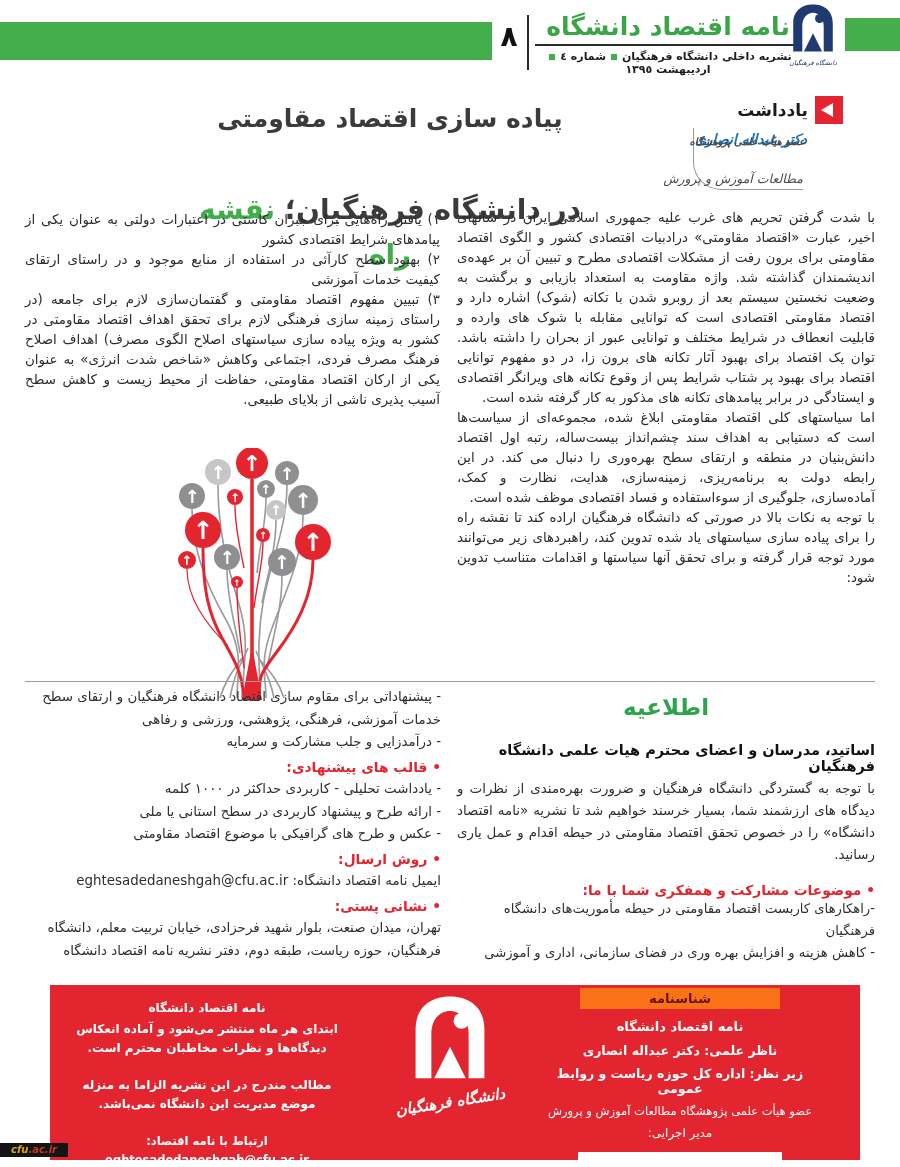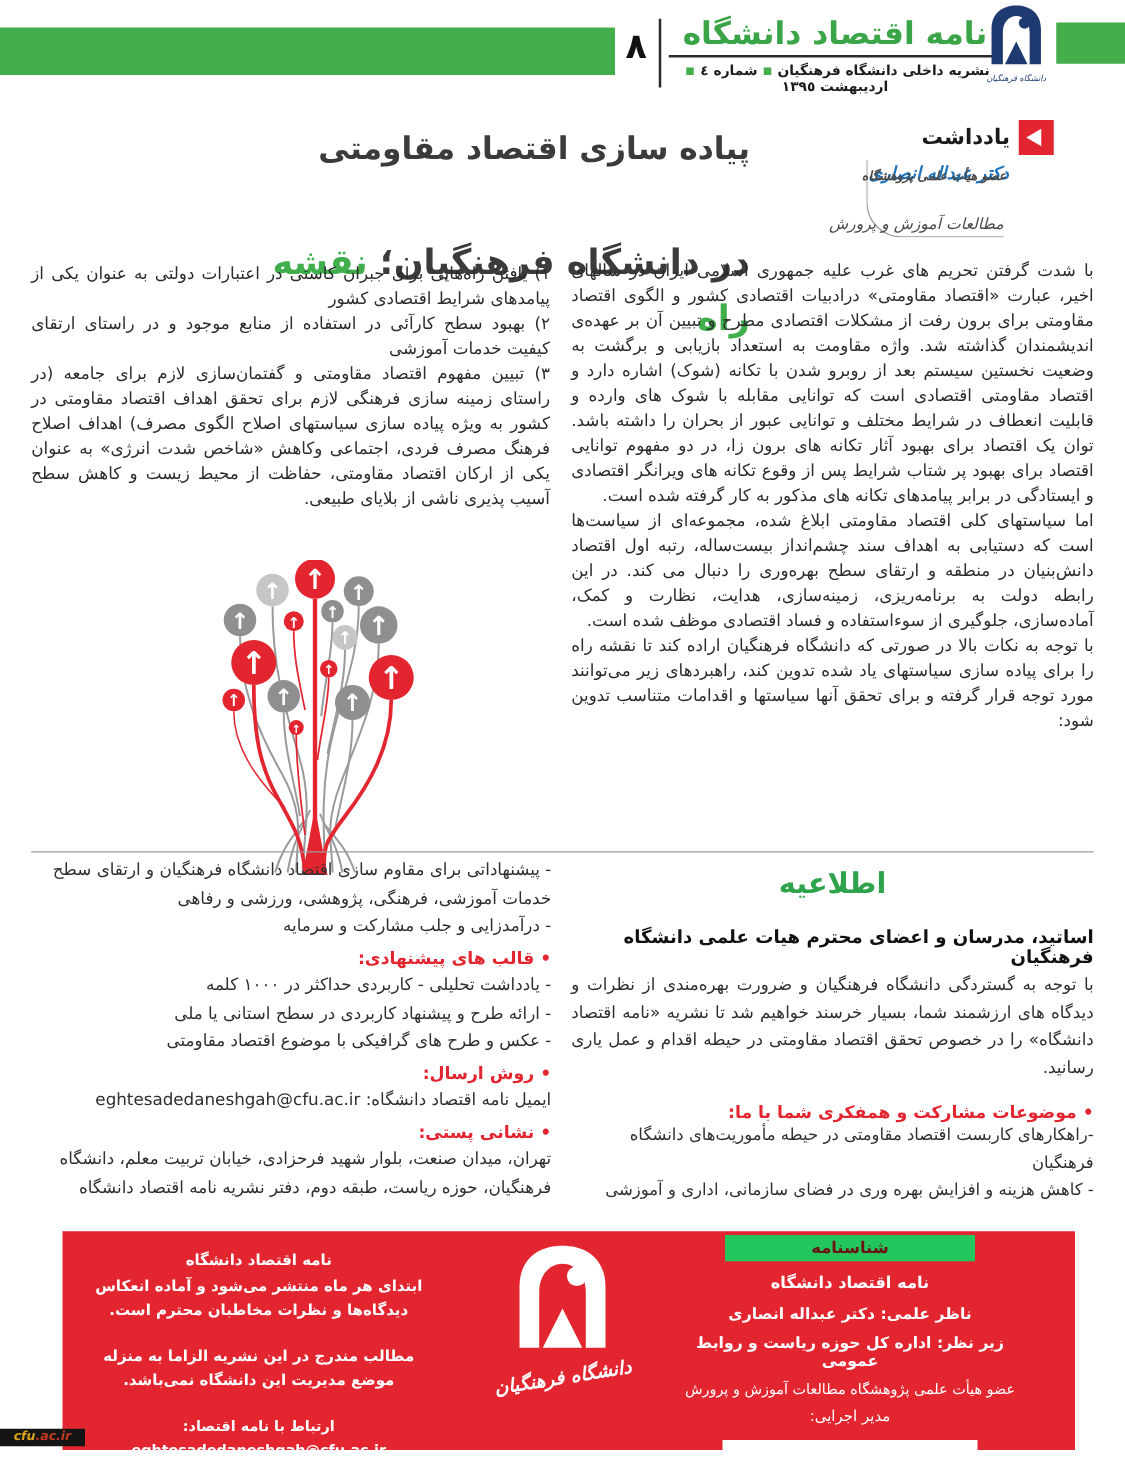--- a/index.html
+++ b/index.html
@@ -28,21 +28,21 @@
   .note-icon { position:absolute; left:815px; top:96px; width:28px; height:28px; background:#e32530; }
   .note-icon::before { content:""; position:absolute; left:6px; top:7px;
     border-top:7px solid transparent; border-bottom:7px solid transparent; border-right:12px solid #fff; }
   .note-label { position:absolute; right:92px; top:100px; font-size:17px; font-weight:bold; color:#1a1a1a; direction:rtl; }
   .note-author { position:absolute; right:93px; top:131px; font-size:14px; font-weight:bold; font-style:italic; color:#1c75bc; direction:rtl; }
   .note-affil1 { position:absolute; right:95px; top:136px; font-size:10px; font-style:italic; color:#4a4a4a; direction:rtl;font-weight:bold; }
   .note-affil2 { position:absolute; right:97px; top:171px; font-size:12.5px; font-style:italic; color:#4a4a4a; direction:rtl; }
   .note-curve { position:absolute; left:693px; top:128px; width:110px; height:62px;
     border-left:1px solid #9a9a9a; border-bottom:1px solid #9a9a9a; border-bottom-left-radius:28px; }
   
-  .article-title { position:absolute; left:180px; top:96px; width:420px; direction:rtl; text-align:right; line-height:45px; }
+  .article-title { position:absolute; left:180px; top:96px; width:420px; direction:rtl; text-align:center; line-height:45px; }
   .title-l1 { font-size:25px; font-weight:bold; color:#3b3b3d; }
   .title-l2 { font-size:28px; font-weight:bold; color:#3b3b3d;margin-top:46px; }
   .title-hl { color:#3fae4b; }
   
   .col { direction:rtl; text-align:justify; font-size:13.4px; line-height:20px; color:#2b2b2b; }
   .col-right { position:absolute; left:457px; top:208px; width:418px; }
   .col-left  { position:absolute; left:25px;  top:210px; width:415px; }
   .col p { margin:0; }
   .rule-mid { position:absolute; left:25px; top:681px; width:850px; height:1px; background:#9b9b9b; }
   
@@ -62,21 +62,21 @@
   .footer-band { position:absolute; left:50px; top:985px; width:810px; height:175px; background:#e32530; }
   .f-left { position:absolute; left:14px; top:14px; width:286px; direction:rtl; text-align:center;
     color:#fff; font-size:12px; font-weight:bold; line-height:19px; }
   .f-left .f-title { margin-bottom:2px; }
   .f-left .gap { height:18px; }
   .f-contact { font-size:11.5px; }
   .f-center { position:absolute; left:345px; top:6px; width:110px; text-align:center; }
   .f-center-caption { color:#fff; font-size:15px; font-weight:bold; font-style:italic;
     transform:rotate(-9deg); margin-top:-2px; white-space:nowrap; }
   .colophon { position:absolute; left:489px; top:3px; width:282px; direction:rtl; text-align:center; color:#fff; }
-  .colophon-header { width:200px; margin:0 auto 10px; background:#22c55e; color:#6b1013;
+  .colophon-header { width:200px; margin:0 auto 10px; background:#f97316; color:#6b1013;
     font-size:13px; font-weight:bold; padding:3px 0; letter-spacing:4px; }
   .colo-name { font-size:13px; font-weight:bold; letter-spacing:3px; margin-bottom:9px; }
   .colo-line { font-size:12.5px; font-weight:bold; margin-bottom:8px; }
   .colo-sub { font-size:11.5px; font-weight:normal; margin-bottom:8px; }
   .colo-label { font-size:12px; margin-bottom:24px; }
   .colo-manager { font-size:13px; font-weight:bold; }
   .f-white-strip { position:absolute; left:528px; top:167px; width:204px; height:8px; background:#ffffff; }
   .cfu-badge { position:absolute; left:0; top:1143px; width:68px; height:14px; background:#141414;
     color:#d8a41c; font-size:10px; font-style:italic; font-weight:bold; text-align:center; line-height:14px; }
   .cfu-badge .suffix { color:#c33a22; }

